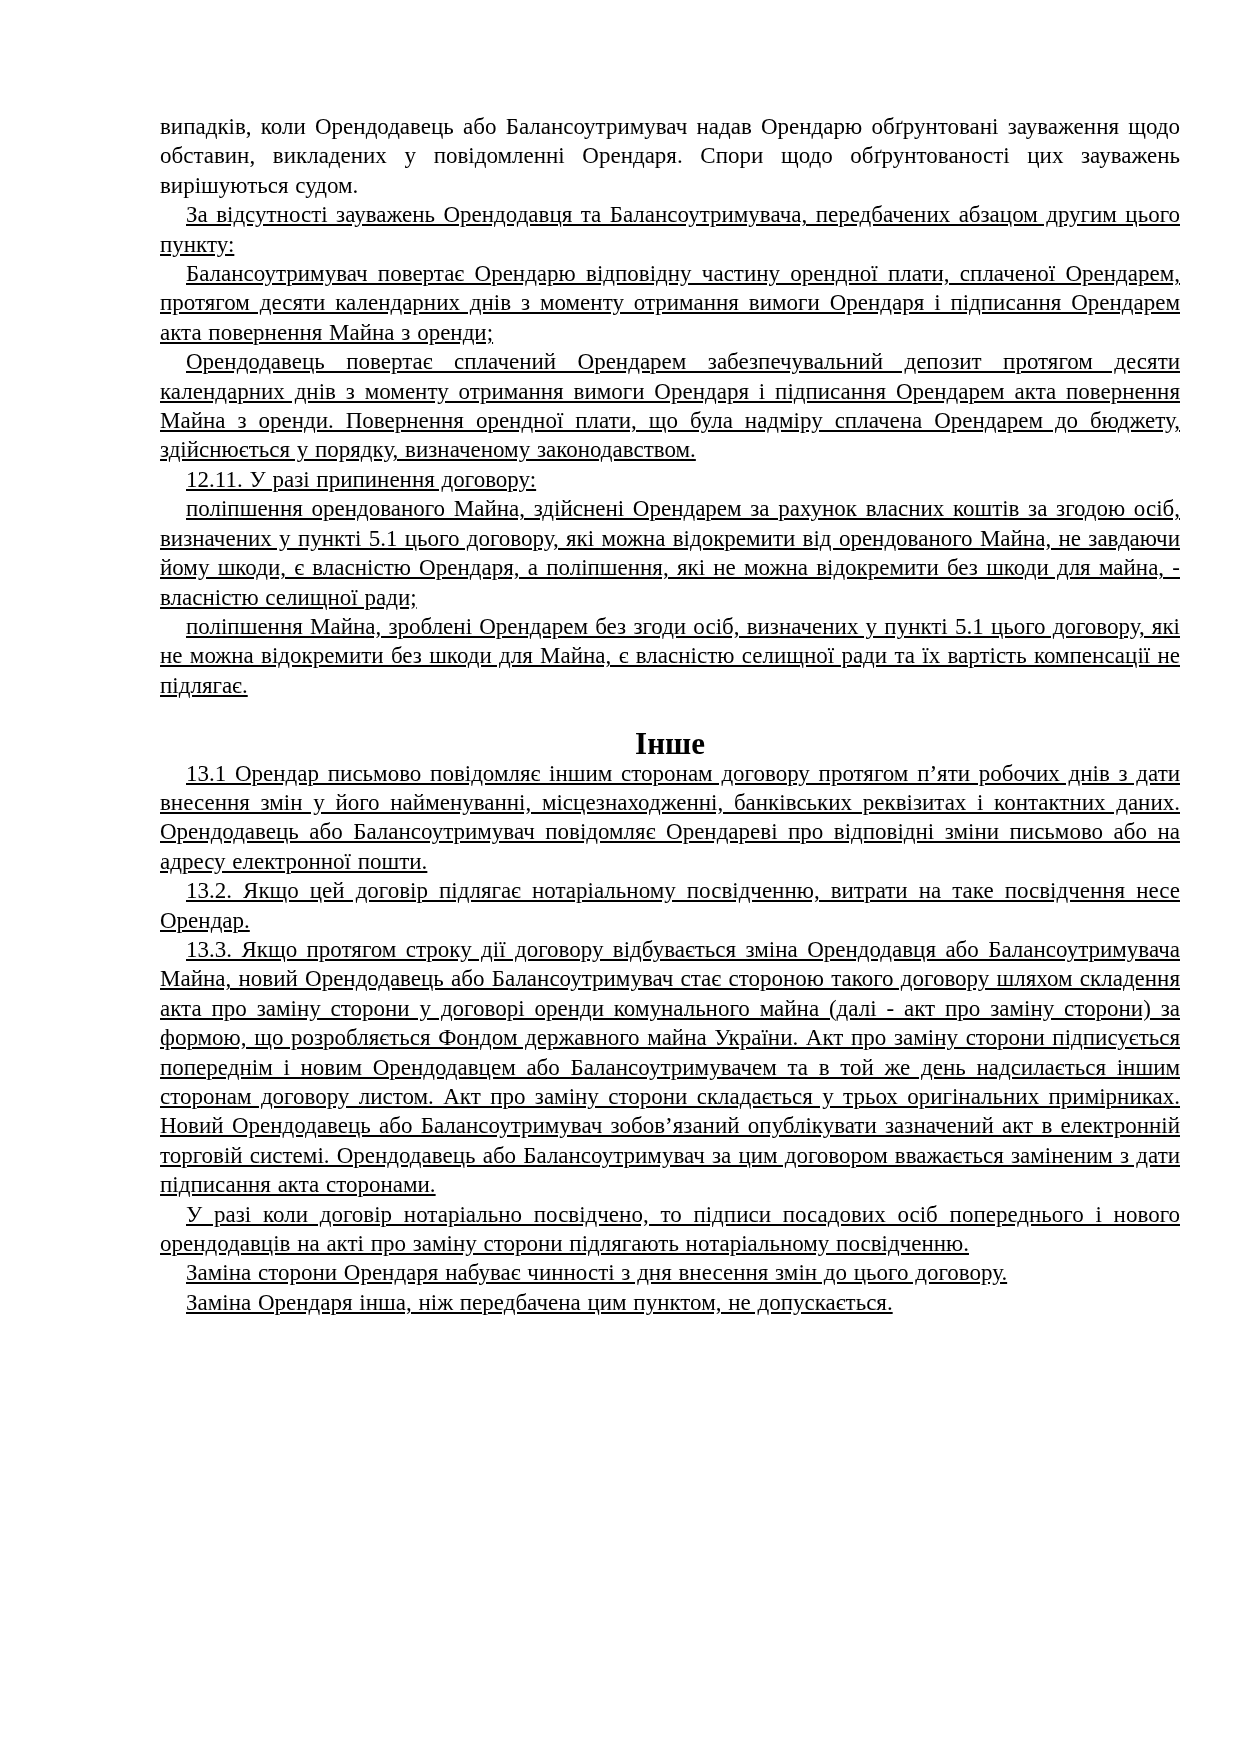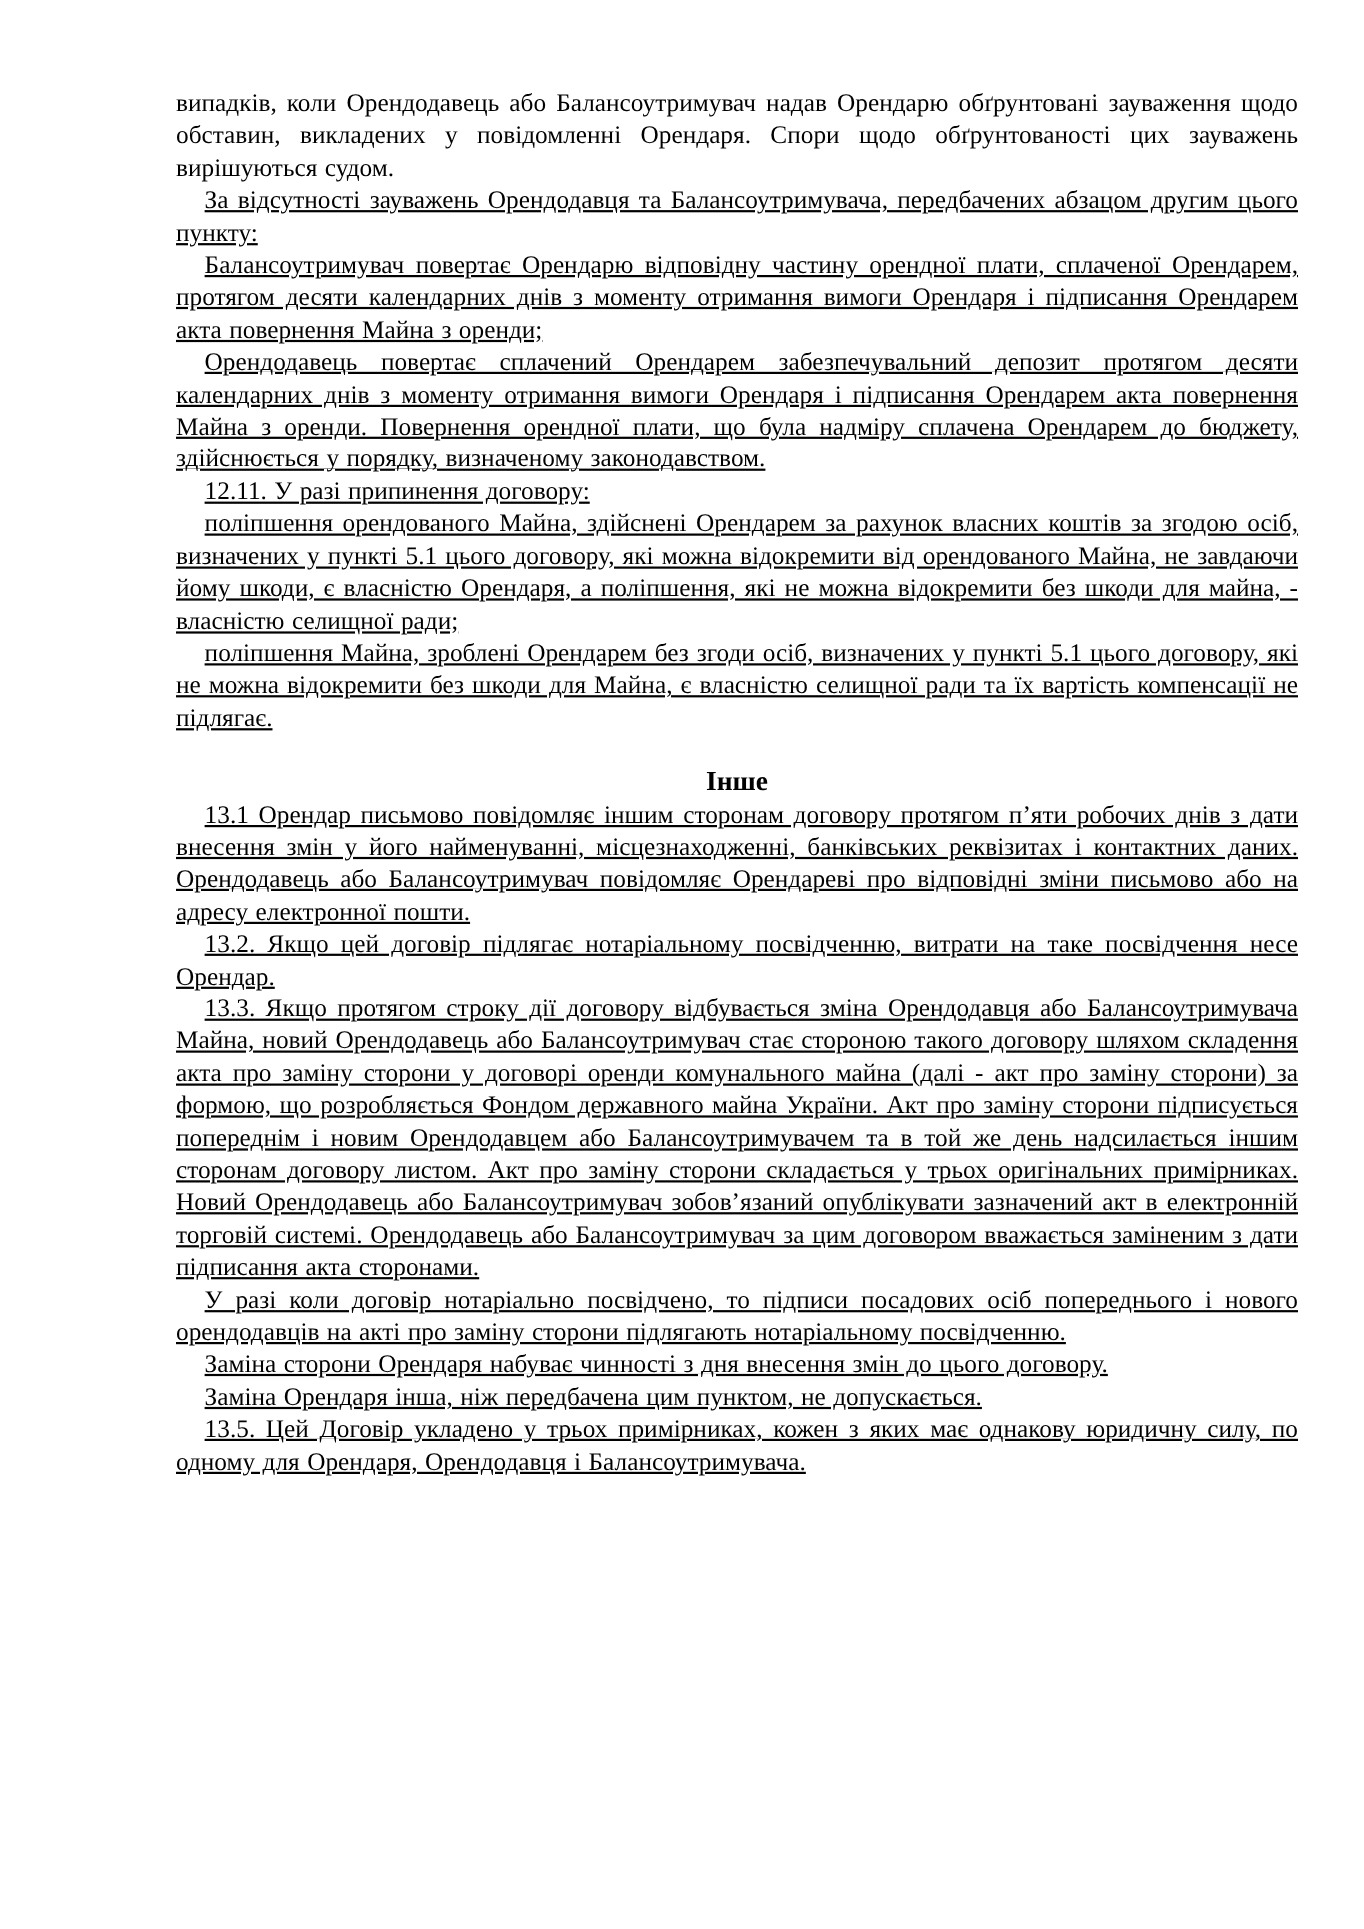--- a/index.html
+++ b/index.html
@@ -7,38 +7,38 @@
     padding: 0;
     background: #ffffff;
   }
   .page {
     position: relative;
     width: 1240px;
     height: 1754px;
     box-sizing: border-box;
     background: #ffffff;
     color: #000000;
-    padding: 79px 60px 40px 160px;
+    padding: 112px 60px 40px 160px;
     font-family: "Liberation Serif", "DejaVu Serif", serif;
     font-size: 23px;
     line-height: 29.4px;
     text-align: justify;
     overflow: hidden;
   }
   .para {
     margin: 0;
     word-spacing: 1px;
   }
   .para.indent {
     text-indent: 26px;
     text-decoration: underline;
   }
   .section-heading {
     margin: 29px 0 0 0;
-    font-size: 25px;
+    font-size: 31px;
     line-height: 29.4px;
     font-weight: bold;
     text-align: center;
     text-indent: 0;
   }
 </style>
 </head>
 <body>
 
 <div class="page">
@@ -49,14 +49,13 @@
   <p class="para indent">12.11. У разі припинення договору:</p>
   <p class="para indent">поліпшення орендованого Майна, здійснені Орендарем за рахунок власних коштів за згодою осіб, визначених у пункті 5.1 цього договору, які можна відокремити від орендованого Майна, не завдаючи йому шкоди, є власністю Орендаря, а поліпшення, які не можна відокремити без шкоди для майна, - власністю селищної ради;</p>
   <p class="para indent">поліпшення Майна, зроблені Орендарем без згоди осіб, визначених у пункті 5.1 цього договору, які не можна відокремити без шкоди для Майна, є власністю селищної ради та їх вартість компенсації не підлягає.</p>
   <h3 class="section-heading">Інше</h3>
   <p class="para indent">13.1 Орендар письмово повідомляє іншим сторонам договору протягом п’яти робочих днів з дати внесення змін у його найменуванні, місцезнаходженні, банківських реквізитах і контактних даних. Орендодавець або Балансоутримувач повідомляє Орендареві про відповідні зміни письмово або на адресу електронної пошти.</p>
   <p class="para indent">13.2. Якщо цей договір підлягає нотаріальному посвідченню, витрати на таке посвідчення несе Орендар.</p>
   <p class="para indent">13.3. Якщо протягом строку дії договору відбувається зміна Орендодавця або Балансоутримувача Майна, новий Орендодавець або Балансоутримувач стає стороною такого договору шляхом складення акта про заміну сторони у договорі оренди комунального майна (далі - акт про заміну сторони) за формою, що розробляється Фондом державного майна України. Акт про заміну сторони підписується попереднім і новим Орендодавцем або Балансоутримувачем та в той же день надсилається іншим сторонам договору листом. Акт про заміну сторони складається у трьох оригінальних примірниках. Новий Орендодавець або Балансоутримувач зобов’язаний опублікувати зазначений акт в електронній торговій системі. Орендодавець або Балансоутримувач за цим договором вважається заміненим з дати підписання акта сторонами.</p>
   <p class="para indent">У разі коли договір нотаріально посвідчено, то підписи посадових осіб попереднього і нового орендодавців на акті про заміну сторони підлягають нотаріальному посвідченню.</p>
   <p class="para indent">Заміна сторони Орендаря набуває чинності з дня внесення змін до цього договору.</p>
   <p class="para indent">Заміна Орендаря інша, ніж передбачена цим пунктом, не допускається.</p>
-  <p class="para indent">13.5. Цей Договір укладено у трьох примірниках, кожен з яких має однакову юридичну силу, по одному для Орендаря, Орендодавця і Балансоутримувача.</p>
 </div>
 
 </body></html>

